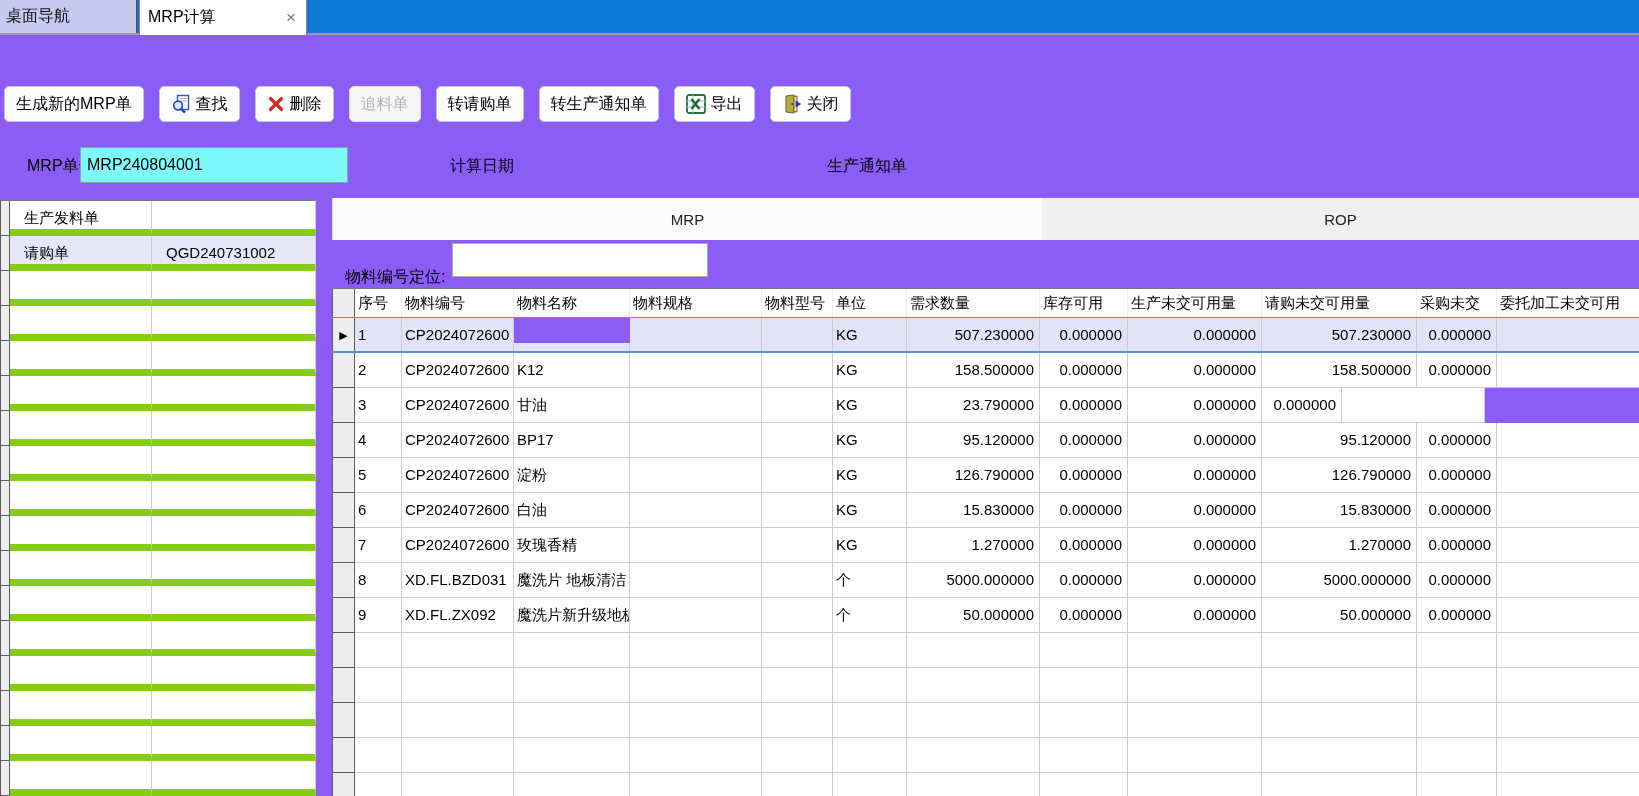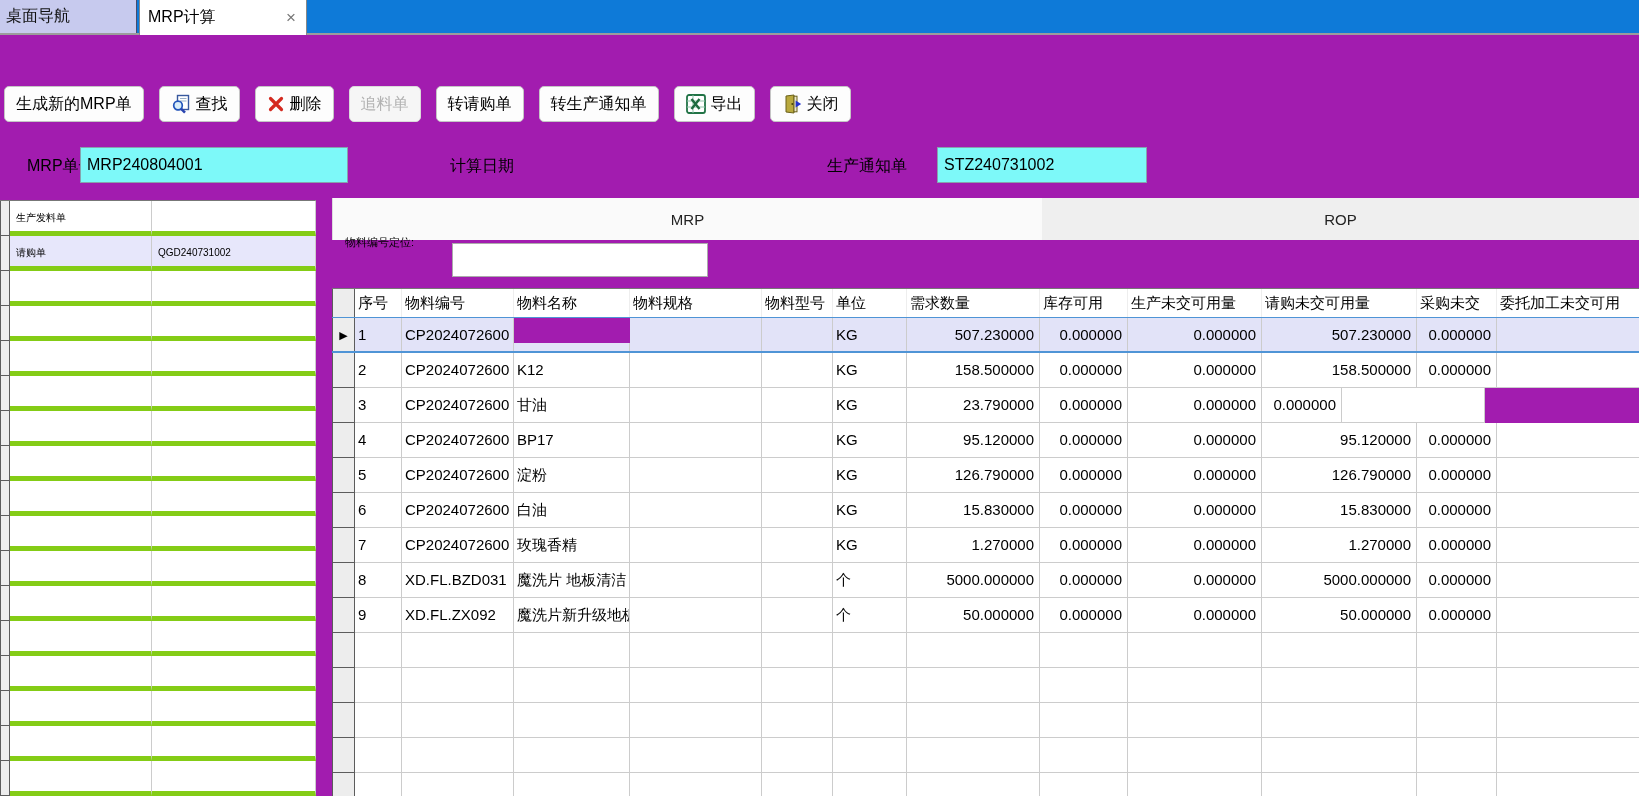--- a/index.html
+++ b/index.html
@@ -1,17 +1,17 @@
 <!DOCTYPE html>
 <html><head>
 <meta charset="utf-8">
 <style>
   html,body{margin:0;padding:0;}
   body{font-family:"Liberation Sans","DejaVu Sans",sans-serif;background:#fff;}
-  #app{position:relative;width:1639px;height:796px;overflow:hidden;background:#a21caf;}
+  #app{position:relative;width:1639px;height:796px;overflow:hidden;background:#8b5cf6;}
 
   
   .tabstrip{position:absolute;left:0;top:0;width:100%;height:33px;background:#0e7ad8;}
   .strip-underline{position:absolute;left:0;top:33px;width:100%;height:2px;background:#9c9c9c;}
   .tab-nav{position:absolute;left:0;top:0;width:137px;height:33px;background:#c7caee;border-right:1px solid #4a4a6a;
            display:flex;align-items:center;padding-left:6px;box-sizing:border-box;font-size:16px;color:#111;}
   .tab-active{position:absolute;left:139px;top:0;width:168px;height:35px;background:#ffffff;z-index:3;
            display:flex;align-items:center;padding-left:8px;box-sizing:border-box;font-size:16px;color:#000;border-left:1px solid #888;border-right:1px solid #888;}
   .tab-close{margin-left:auto;margin-right:10px;color:#777;font-size:17px;cursor:pointer;line-height:1;}
 
@@ -27,33 +27,33 @@
   .cyan-input{position:absolute;top:147px;height:36px;background:#7df9f9;border:1px solid #85a3ae;box-sizing:border-box;
         font-size:16px;color:#000;padding:0 6px;font-family:"Liberation Sans","DejaVu Sans",sans-serif;outline:none;}
 
   
   .left-panel{position:absolute;left:0;top:200px;width:316px;border-top:1px solid #777;border-right:1px solid #aaa;box-sizing:border-box;}
   .lp-header{display:flex;height:30px;border-bottom:1px solid #777;box-sizing:border-box;background:#fff;}
   .lp-h{font-size:15px;line-height:29px;padding-left:3px;box-sizing:border-box;overflow:hidden;white-space:nowrap;border-right:1px solid #bbb;}
   .lprow{display:flex;height:35px;box-sizing:border-box;}
   .lph{width:10px;background:#ededed;border:1px solid #5c5c5c;border-top:none;box-sizing:border-box;flex:none;}
   .lpcells{display:flex;flex:none;width:306px;box-sizing:border-box;}
-  .lpc{font-size:10px;line-height:34px;padding-left:6px;box-sizing:border-box;overflow:hidden;white-space:nowrap;
-       border-right:1px solid #ccc;border-bottom:5px solid #84cc16;background:#fff;}
+  .lpc{font-size:15px;line-height:34px;padding-left:14px;box-sizing:border-box;overflow:hidden;white-space:nowrap;
+       border-right:1px solid #ccc;border-bottom:7px solid #84cc16;background:#fff;}
   .lpc1{width:142px;flex:none;}
   .lpc2{width:164px;flex:none;}
   .lprow.sel .lpcells{box-shadow:inset 0 0 0 2px #4178be;}
   .lprow.sel .lpc{background:#e7e7fb;}
 
   
   .main-tab{position:absolute;top:198px;height:42px;display:flex;align-items:center;justify-content:center;
         font-size:15px;color:#222;box-sizing:border-box;cursor:pointer;}
   .main-tab.mrp{left:332px;width:710px;background:#fafafa;border-left:1px solid #ddd;}
   .main-tab.rop{left:1042px;width:597px;background:#efefef;}
-  .locator-label{position:absolute;left:345px;top:235px;font-size:11px;color:#000;}
+  .locator-label{position:absolute;left:345px;top:267px;font-size:16px;color:#000;}
   .locator-input{position:absolute;left:452px;top:243px;width:256px;height:34px;border:1px solid #ababab;background:#fff;
         box-sizing:border-box;font-size:16px;padding:0 5px;outline:none;font-family:"Liberation Sans","DejaVu Sans",sans-serif;}
 
   
   .grid{position:absolute;left:332px;top:288px;width:1308px;border-top:1px solid #777;box-sizing:border-box;}
   .ghead{display:flex;height:29px;border-bottom:1px solid #999;box-sizing:border-box;background:#fff;}
   .gh{font-size:15px;line-height:28px;padding:0 3px;box-sizing:border-box;overflow:hidden;white-space:nowrap;flex:none;border-right:1px solid #eee;}
   .gh.rowhdr{background:#ededed;border-right:1px solid #5c5c5c;border-left:1px solid #5c5c5c;}
   .grow{display:flex;height:35px;box-sizing:border-box;}
   .gc{font-size:15px;line-height:34px;padding:0 3px;box-sizing:border-box;overflow:hidden;white-space:nowrap;flex:none;
@@ -137,21 +137,20 @@
           </svg>
         </span>
         <span>关闭</span>
       </div>
     </div>
 
   <span class="flabel" style="left:10px;">MRP单号</span>
   <input class="cyan-input" style="left: 80px; width: 268px;" value="MRP240804001">
   <span class="flabel" style="left:433px;">计算日期</span>
   <span class="flabel" style="left:810px;">生产通知单</span>
-  <input class="cyan-input" style="left: 937px; width: 210px;" value="STZ240731002">
 
   <div class="left-panel">
     <div id="lp-body">
         <div class="lprow">
           <div class="lph"></div>
           <div class="lpcells">
             <div class="lpc lpc1">生产发料单</div>
             <div class="lpc lpc2"></div>
           </div>
         </div>

